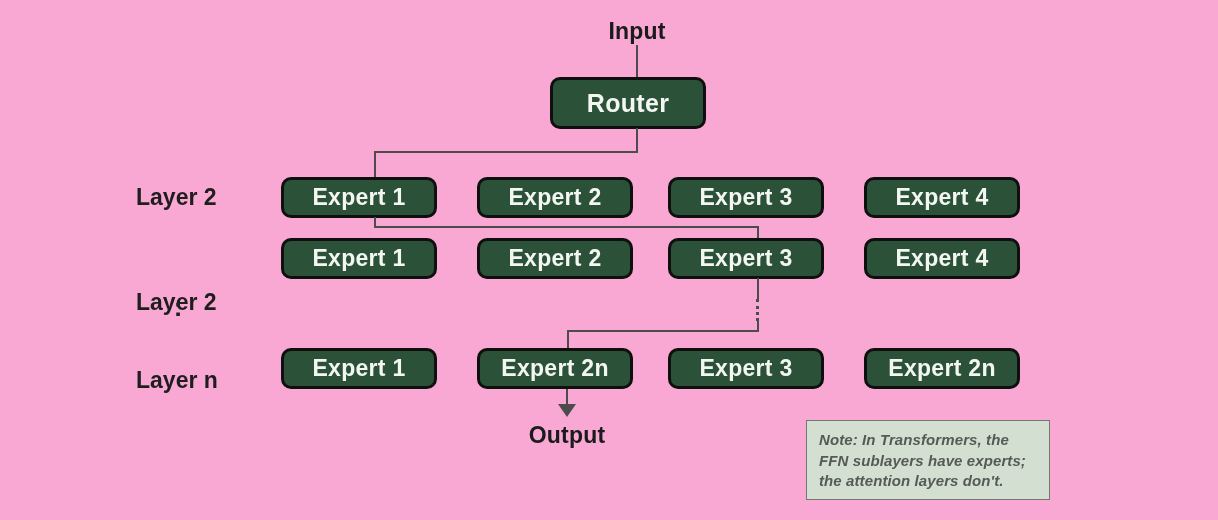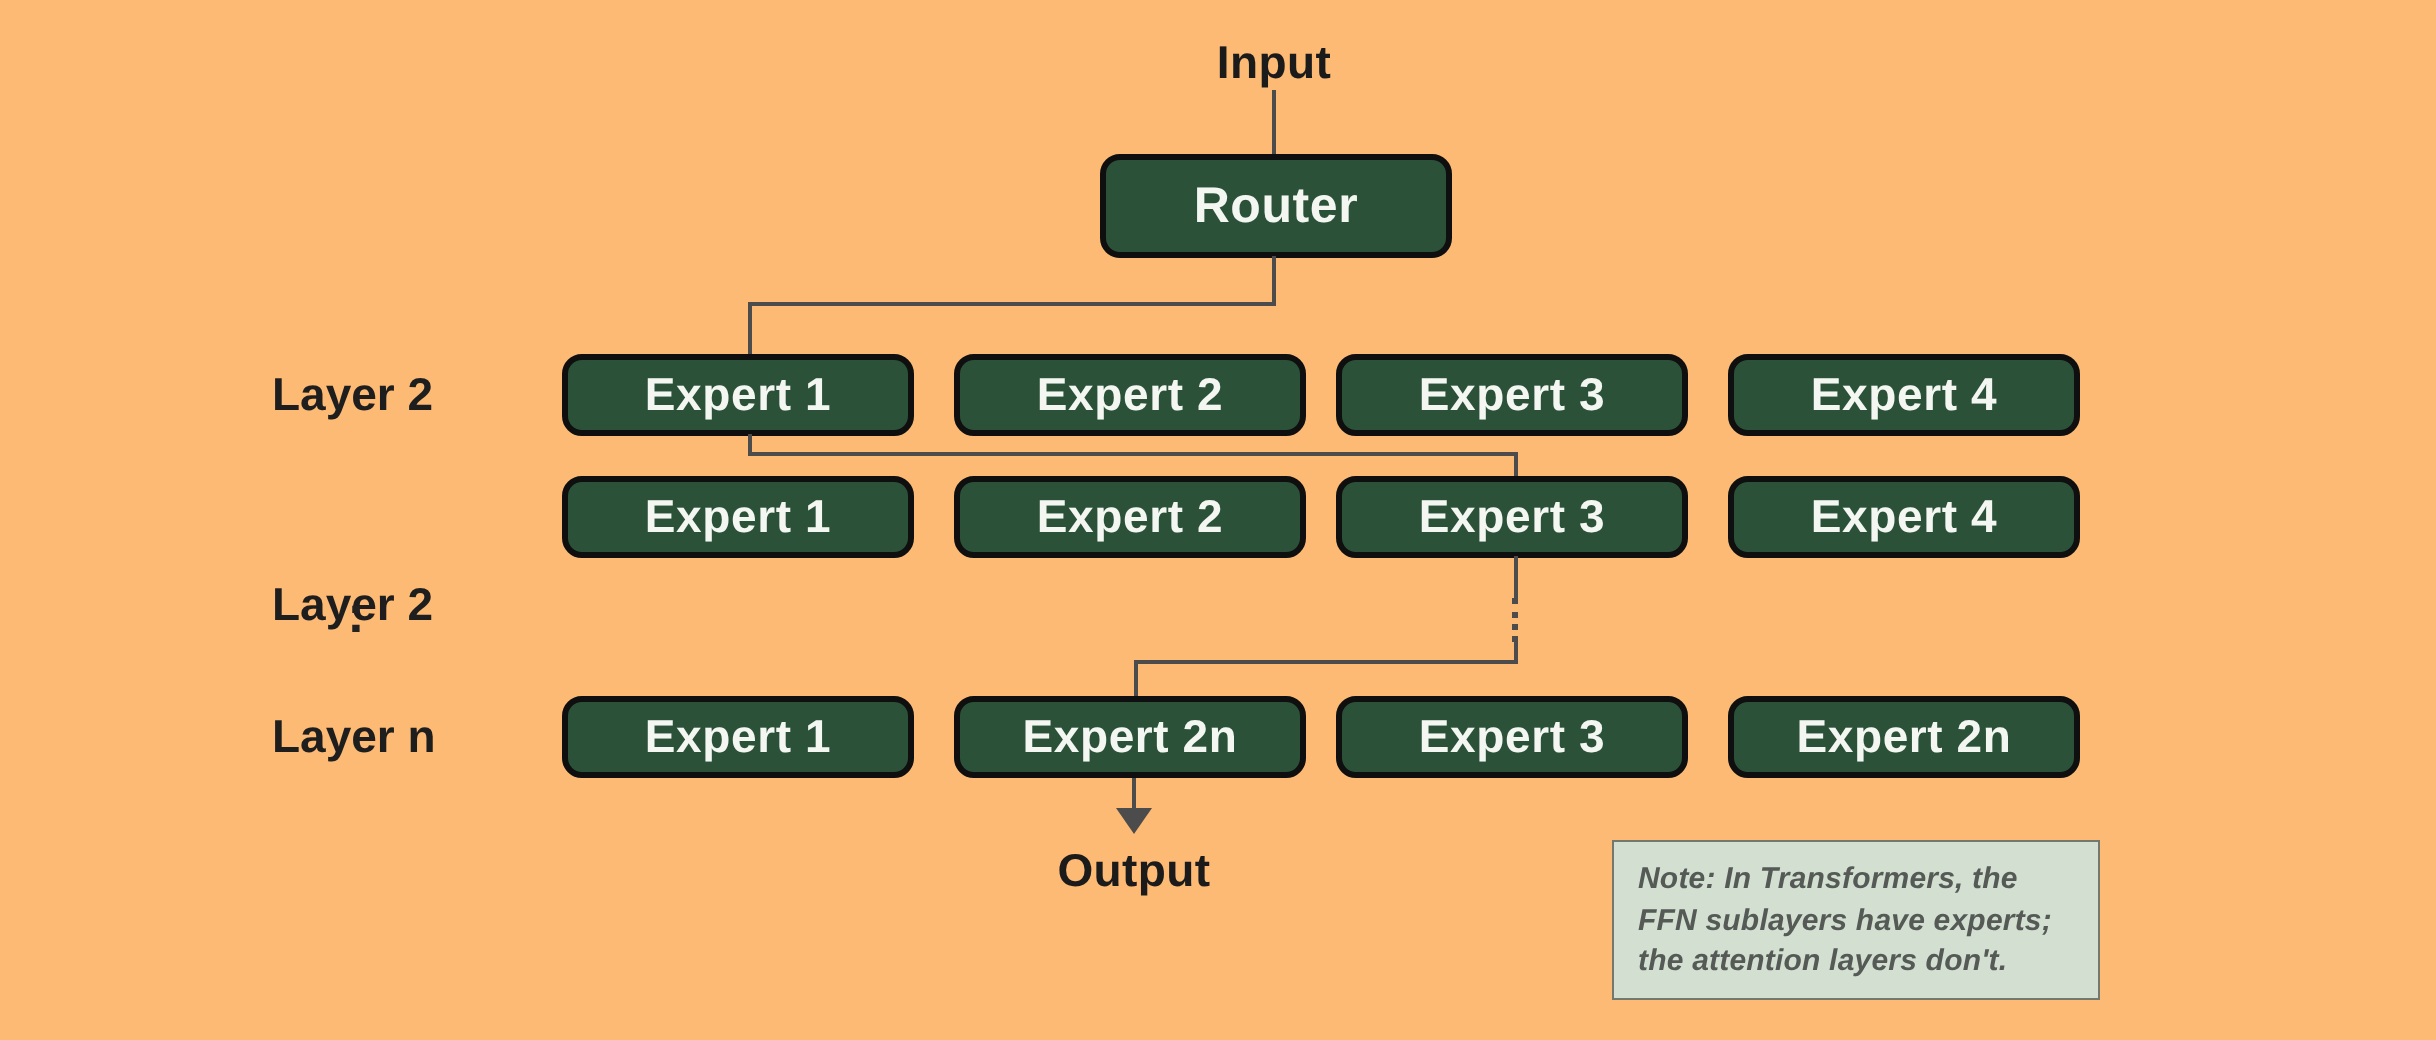--- a/index.html
+++ b/index.html
@@ -1,20 +1,20 @@
 <!DOCTYPE html>
 <html style="--box-green: #2b5239; --line-color: #4c4c4c; --note-bg: #d3e0d1; --note-border: #74786f; --note-text: #555a56;"><head>
 <meta charset="utf-8">
 <style>
   html, body { margin: 0; padding: 0; }
   .canvas {
     position: relative;
     width: 1218px;
     height: 520px;
-    background: #fdba74;
+    background: #f9a8d4;
     font-family: "Liberation Sans", sans-serif;
     overflow: hidden;
   }
   
   .flow-label {
     position: absolute;
     text-align: center;
     font-size: 23px;
     font-weight: 700;
     color: #1b1b1b;
@@ -37,21 +37,21 @@
     width: 24px;
     text-align: center;
     font-size: 26px;
     font-weight: 700;
     color: #222;
   }
   
   .node {
     position: absolute;
     box-sizing: border-box;
-    width: 176px;
+    width: 156px;
     height: 41px;
     background: var(--box-green, #2b5239);
     border: 3px solid #0f0f0f;
     border-radius: 10px;
     color: #f3f6f1;
     font-size: 23px;
     font-weight: 700;
     display: flex;
     align-items: center;
     justify-content: center;
@@ -119,21 +119,21 @@
 
   <div class="node router">Router</div>
 
   <div class="line" style="left:636px; top:128px; width:2px; height:25px;"></div>
   <div class="line" style="left:374px; top:151px; width:264px; height:2px;"></div>
   <div class="line" style="left:374px; top:151px; width:2px; height:27px;"></div>
 
   <div class="layer-label" style="top:177px;">Layer 2</div>
   <div class="layer-label" style="top:238px;margin-top:44px;">Layer 2</div>
   <div class="dots-label">:</div>
-  <div class="layer-label" style="top:348px;">Layer n</div>
+  <div class="layer-label" style="top:360px;">Layer n</div>
 
   <div class="node row-0 col-0">Expert 1</div>
   <div class="node row-0 col-1">Expert 2</div>
   <div class="node row-0 col-2">Expert 3</div>
   <div class="node row-0 col-3">Expert 4</div>
 
   <div class="line" style="left:374px; top:217px; width:2px; height:11px;"></div>
   <div class="line" style="left:374px; top:226px; width:385px; height:2px;"></div>
   <div class="line" style="left:757px; top:226px; width:2px; height:13px;"></div>
 

